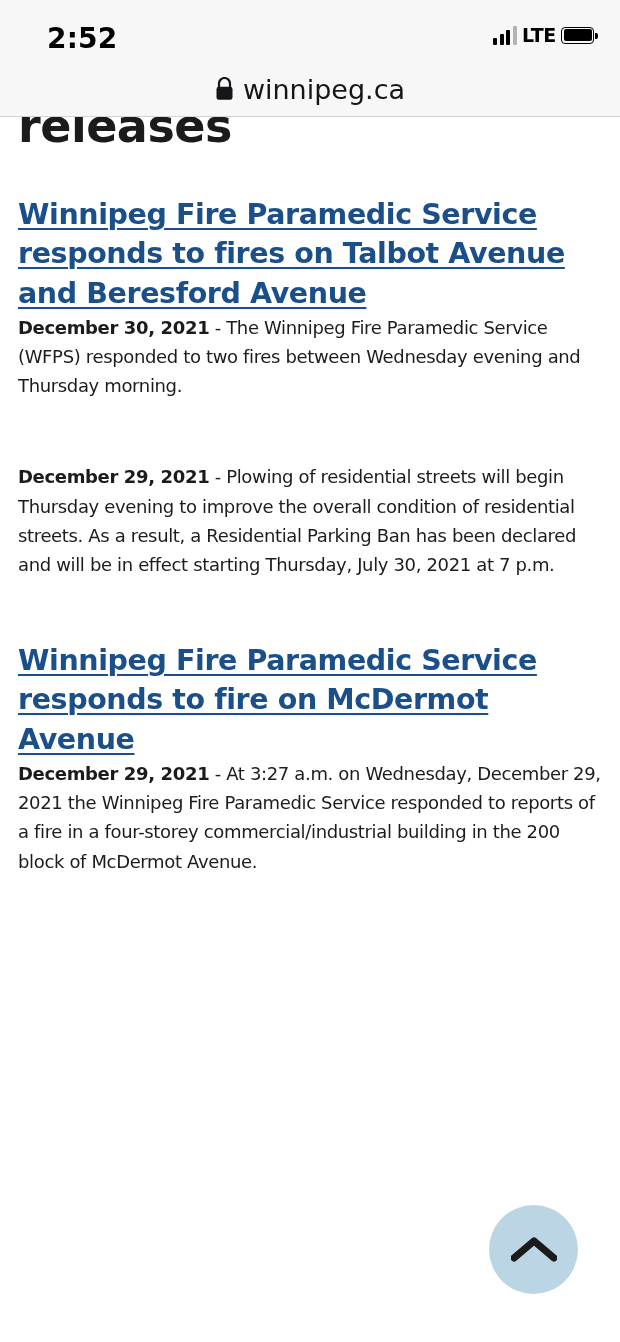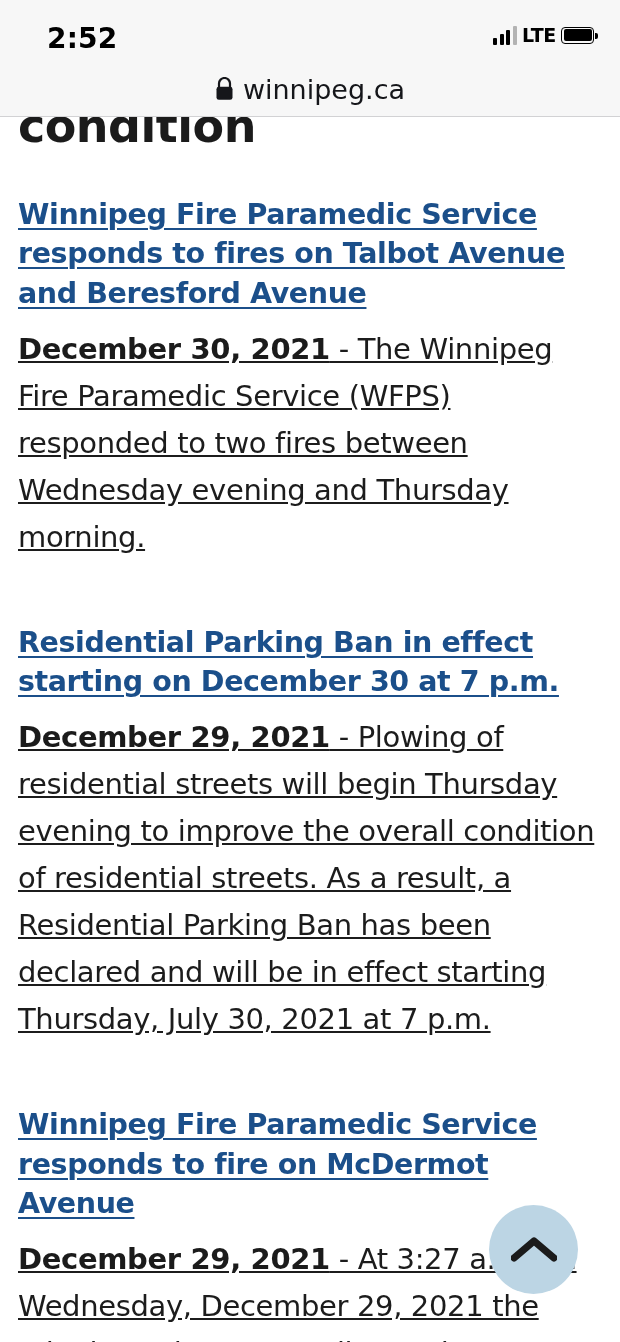--- a/index.html
+++ b/index.html
@@ -150,27 +150,25 @@
     font-weight: bold;
     line-height: 1.38;
     color: #1b4f8a;
     text-decoration: underline;
     text-underline-offset: 4px;
     text-decoration-thickness: 1.6px;
     letter-spacing: -0.4px;
     cursor: pointer;
   }
   .release-body {
-    margin-top: 13px;
-    font-family: "DejaVu Sans", sans-serif;
-    font-size: 29px;
+    font-family: "DejaVu Sans", sans-serif;
+    font-size: 18px;
     line-height: 1.62;
     color: #1c1c1c;
     letter-spacing: -0.35px;
-    text-decoration: underline;
   }
   .release-date {
     font-weight: bold;
     color: #1b1b1b;
   }
 
   .gap-lg { margin-top: 62px; }
 
   
   .back-to-top {
@@ -221,29 +219,28 @@
         </svg>
       </span>
       <span class="url-text">winnipeg.ca</span>
     </div>
 
   </div>
 
   <div class="page">
     <div class="content">
 
-      <h1 class="page-heading">condition</h1>
+      <h1 class="page-heading">releases</h1>
 
       <div class="release">
         <a class="release-title">Winnipeg Fire Paramedic Service responds to fires on Talbot Avenue and Beresford Avenue</a>
         <p class="release-body"><span class="release-date">December 30, 2021</span><span> - The Winnipeg Fire Paramedic Service (WFPS) responded to two fires between Wednesday evening and Thursday morning.</span></p>
       </div>
 
       <div class="release gap-lg">
-        <a class="release-title">Residential Parking Ban in effect starting on December 30 at 7 p.m.</a>
         <p class="release-body"><span class="release-date">December 29, 2021</span><span> - Plowing of residential streets will begin Thursday evening to improve the overall condition of residential streets. As a result, a Residential Parking Ban has been declared and will be in effect starting Thursday, July 30, 2021 at 7 p.m.</span></p>
       </div>
 
       <div class="release gap-lg">
         <a class="release-title">Winnipeg Fire Paramedic Service responds to fire on McDermot Avenue</a>
         <p class="release-body"><span class="release-date">December 29, 2021</span><span> - At 3:27 a.m. on Wednesday, December 29, 2021 the Winnipeg Fire Paramedic Service responded to reports of a fire in a four-storey commercial/industrial building in the 200 block of McDermot Avenue.</span></p>
       </div>
 
     </div>
 

